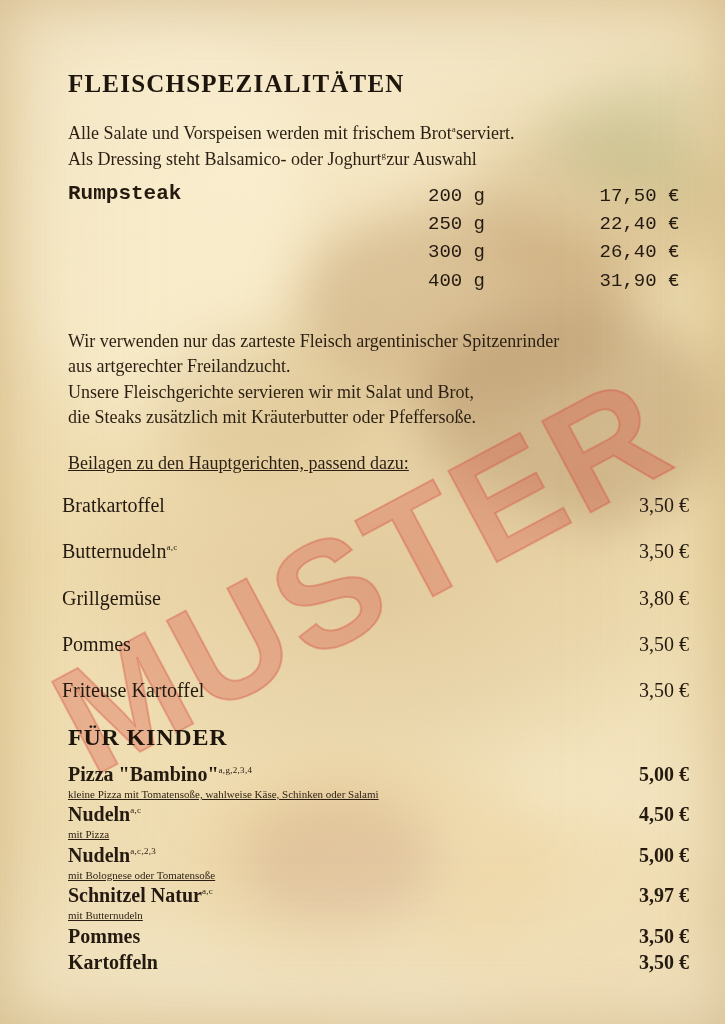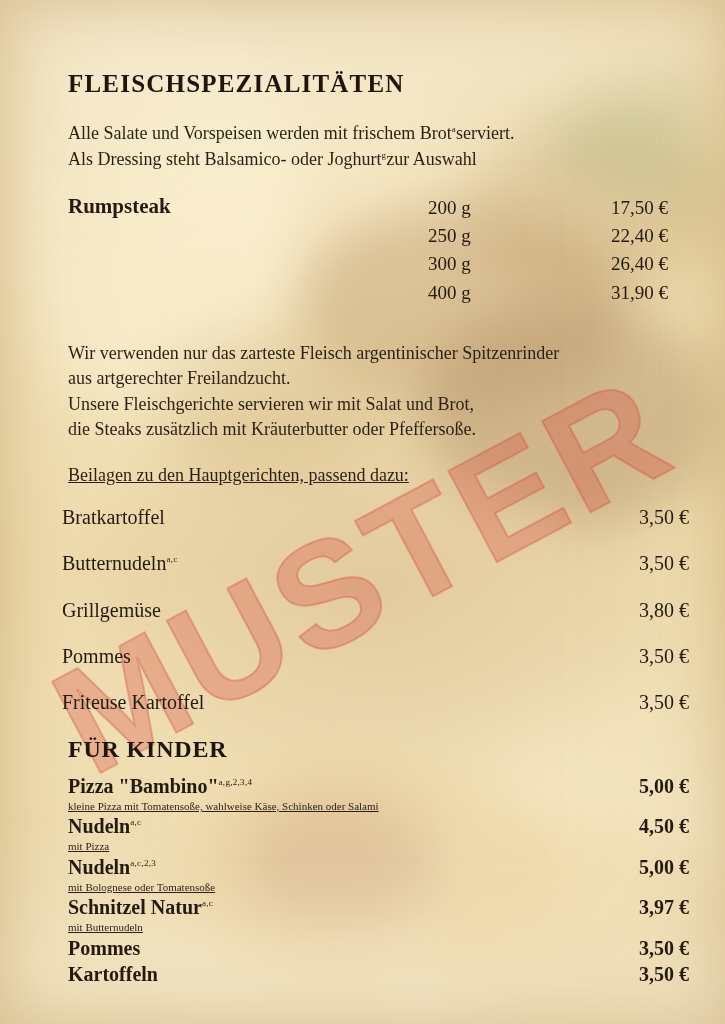--- a/index.html
+++ b/index.html
@@ -96,22 +96,23 @@
   }
 
   .intro-line {
     font-size: 18px;
     margin-left: 6px;
     line-height: 1.45;
     color: #2a1f12;
   }
 
   .rumpsteak-block {
-    margin-top: 22px;
-    margin-left: 6px;
+    margin-top: 10px;
+    margin-left: 6px;
+    font-family: Liberation Mono, monospace;
   }
   .rumpsteak-title {
     font-size: 21px;
     font-weight: bold;
     position: absolute;
   }
   .weight-row {
     display: flex;
     font-size: 19px;
     line-height: 1.48;

